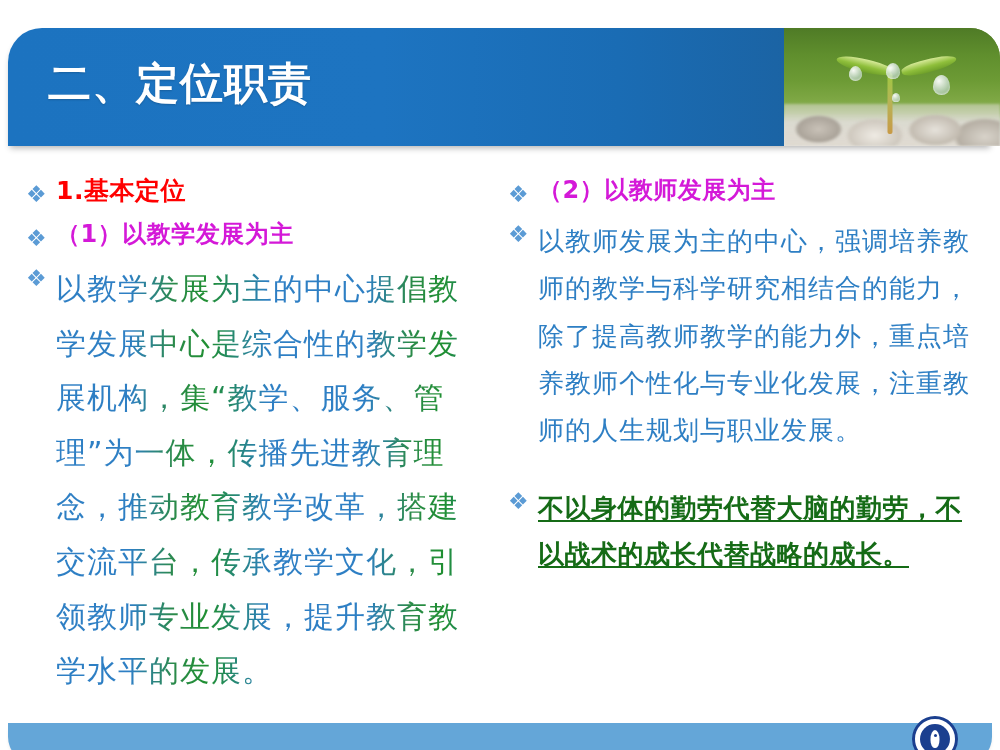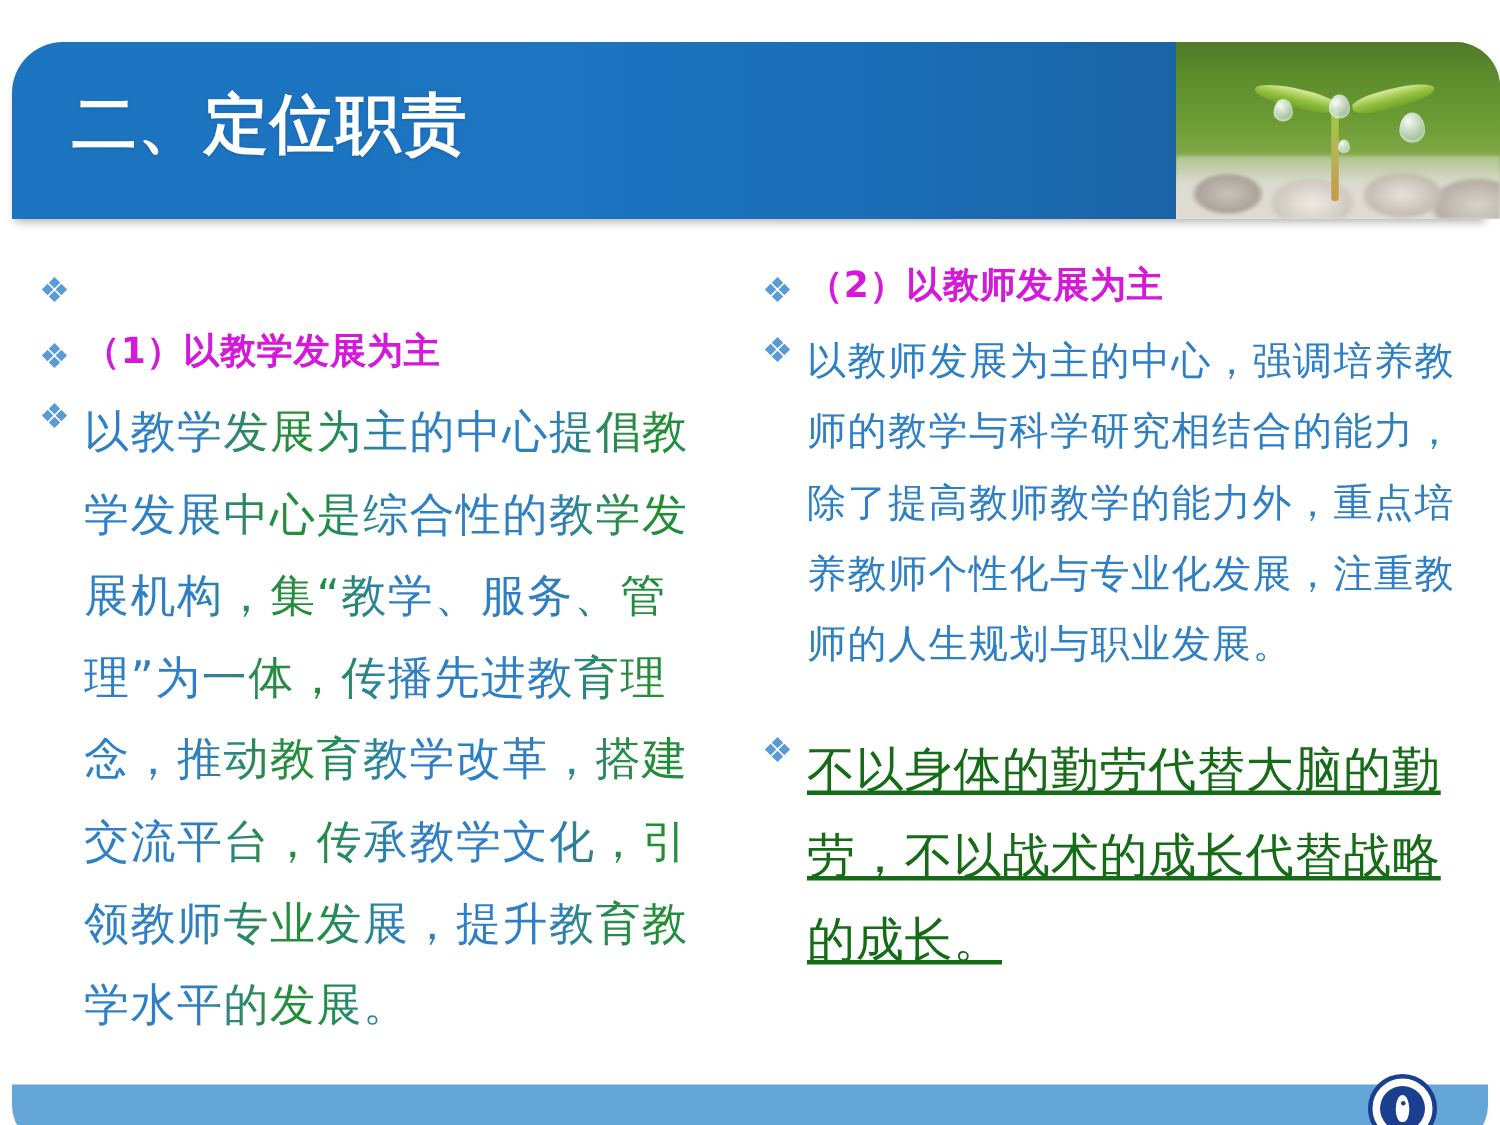--- a/index.html
+++ b/index.html
@@ -180,22 +180,22 @@
         #2e7fc4 212px,
         #2e7fc4 236px);
     -webkit-background-clip: text;
     background-clip: text;
     color: transparent;
     -webkit-text-fill-color: transparent;
   }
   .t-quote-green {
     color: #156b16;
     font-family: "DejaVu Serif", "Liberation Serif", serif;
-    font-size: 32px;
-    font-weight: normal;
+    font-size: 26px;
+    font-weight: bold;
     line-height: 1.78;
     letter-spacing: 0.5px;
     text-decoration: underline;
     text-underline-offset: 3px;
   }
 
   .gap-top-lg { margin-top: 16px; }
   .gap-top-md { margin-top: 12px; }
   .gap-top-xl { margin-top: 30px; }
 
@@ -267,20 +267,21 @@
     <div class="droplet d1"></div>
     <div class="droplet d2"></div>
     <div class="droplet d3"></div>
     <div class="droplet d4"></div>
   </div>
 
   <div class="col col-left">
 
     <div class="bullet-row">
       <span class="bullet">❖</span>
+      <span class="bullet-text t-head-red">1.基本定位</span>
     </div>
 
     <div class="bullet-row gap-top-lg">
       <span class="bullet">❖</span>
       <span class="bullet-text t-head-magenta">（1）以教学发展为主</span>
     </div>
 
     <div class="bullet-row gap-top-md">
       <span class="bullet">❖</span>
       <span class="bullet-text t-para-grad">以教学发展为主的中心提倡教学发展中心是综合性的教学发展机构，集“教学、服务、管理”为一体，传播先进教育理念，推动教育教学改革，搭建交流平台，传承教学文化，引领教师专业发展，提升教育教学水平的发展。</span>

